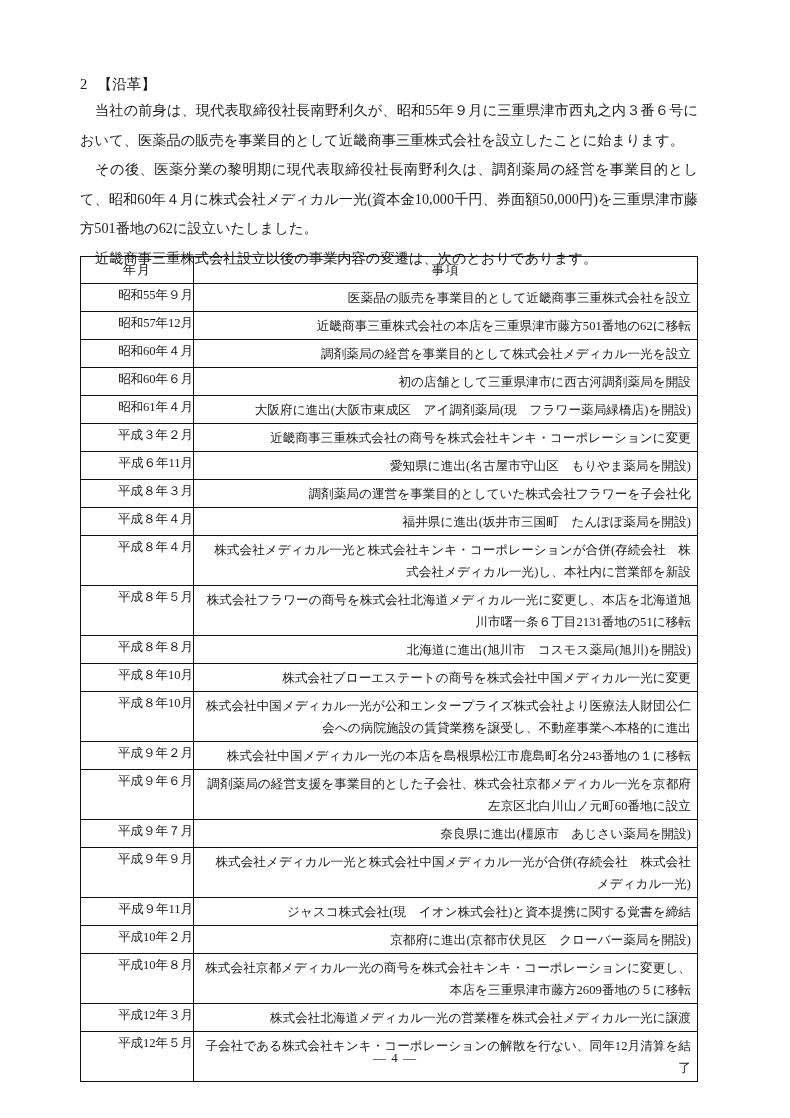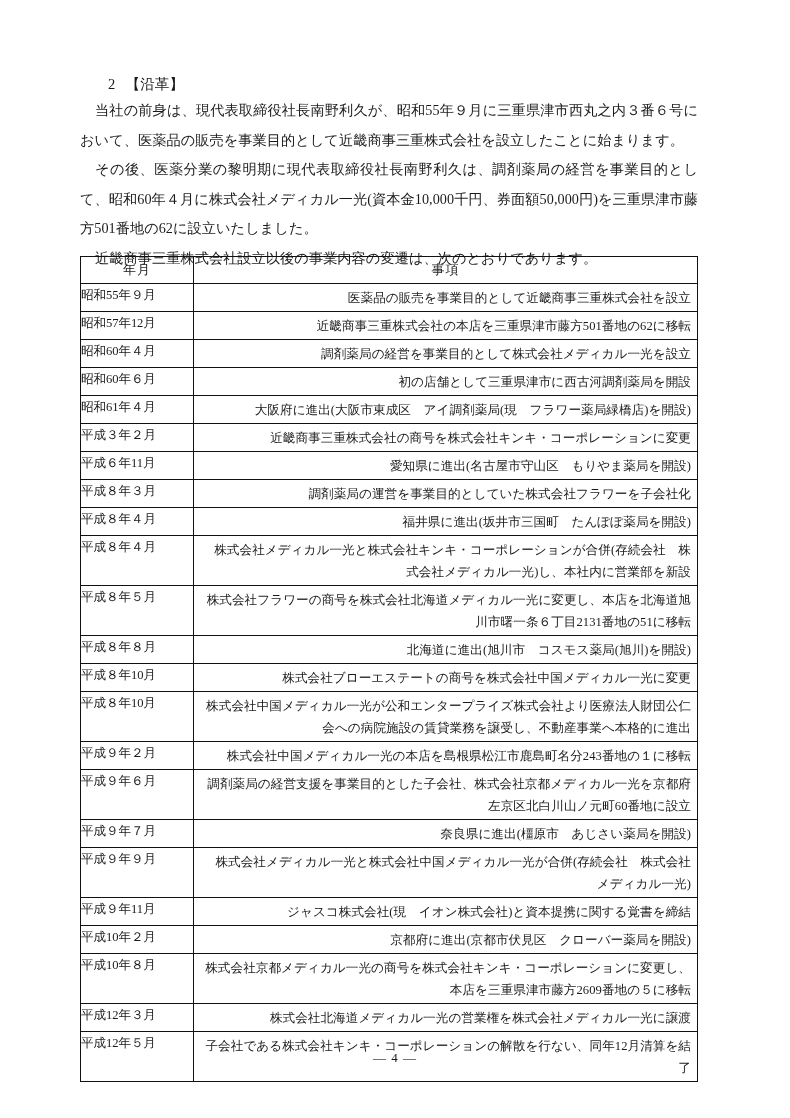--- a/index.html
+++ b/index.html
@@ -27,21 +27,20 @@
   
   .section-heading {
     position: absolute;
     left: 80px;
     top: 74px;
     font-size: 14.5px;
     line-height: 20px;
     letter-spacing: 0.2px;
     white-space: nowrap;
     font-weight: 400;
-    margin-left: 28px;
   }
   .section-heading .num {
     margin-right: 10px;
   }
 
   
   .body-block {
     position: absolute;
     left: 80px;
     top: 96px;
@@ -78,21 +77,21 @@
     vertical-align: middle;
     font-weight: 400;
   }
   .history-table thead th {
     height: 26px;
     text-align: center;
     font-size: 13px;
     letter-spacing: 1px;
   }
   .history-table td.date {
-    text-align: left;
+    text-align: right;
     white-space: nowrap;
     height: 22px;
     letter-spacing: -0.1px;
     vertical-align: top;
     padding-top: 3px;
   }
   .history-table td.event {
     text-align: right;
     padding: 3px 6px 2px 10px;
     line-height: 22px;

